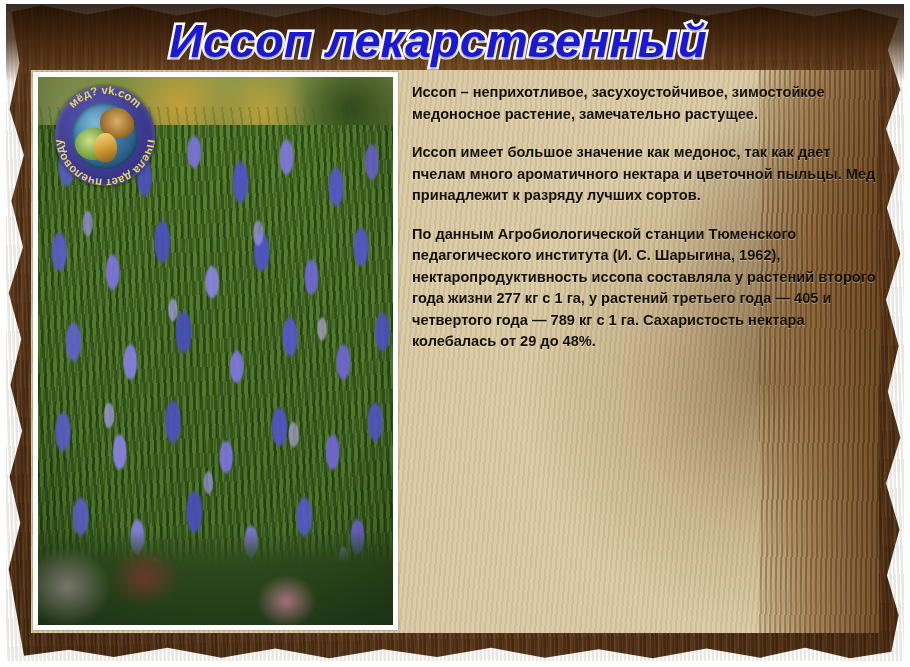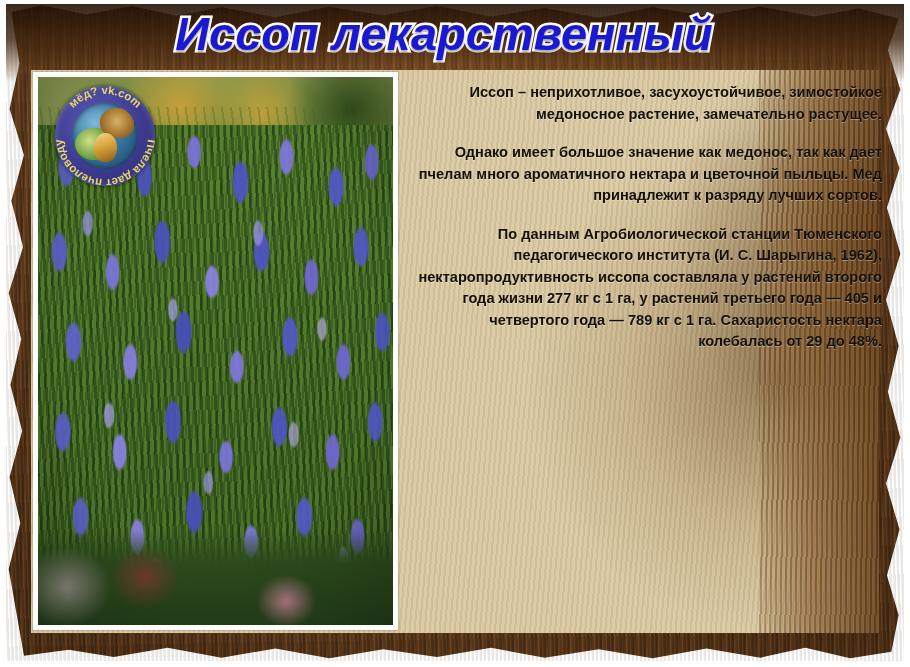--- a/index.html
+++ b/index.html
@@ -77,23 +77,22 @@
     position:absolute;right:0;top:0;width:120px;height:100%;
     background:
       repeating-linear-gradient(91deg, rgba(60,30,8,.30) 0 2px, rgba(190,140,80,.18) 2px 5px),
       linear-gradient(90deg, rgba(150,105,55,0) 0%, rgba(120,76,32,.55) 45%, rgba(86,50,18,.85) 100%);
     pointer-events:none;
   }
 
   
   .title-wrap{
     position:absolute;left:0;top:6px;width:876px;height:62px;
-    display:flex;align-items:flex-start;justify-content:center;
-    pointer-events:none;
-    padding-left:6px;
+    display:flex;align-items:flex-end;justify-content:center;
+    pointer-events:none;
   }
   .title{
     font-size:47px;font-weight:bold;font-style:italic;
     letter-spacing:0px;color:#1b18d2;white-space:nowrap;
     font-family:"Liberation Sans","DejaVu Sans",sans-serif;
     -webkit-text-stroke:5px #ffffff;
     paint-order:stroke fill;
     text-shadow:
       0 2px 2px rgba(0,0,0,.35);
   }
@@ -242,21 +241,21 @@
   .logo-ring-text{
     position:absolute;inset:0;
   }
   .logo-ring-text text{
     font-family:"Liberation Sans","DejaVu Sans",sans-serif;
     font-size:11.5px;font-weight:bold;fill:#e8d66a;
   }
 
   
   .content{
-    position:absolute;left:412px;top:82px;width:470px;text-align:right;
+    position:absolute;left:412px;top:82px;width:470px;
   }
   .content p{
     margin:0 0 17px 0;
     font-size:14.6px;line-height:21.5px;font-weight:bold;
     color:#141007;
     font-family:"Liberation Sans","DejaVu Sans",sans-serif;
     text-shadow:0 1px 0 rgba(255,250,235,.35);
   }
   .content p:last-child{margin-bottom:16px;}
 </style>
@@ -304,17 +303,17 @@
           <text>
             <textPath href="#arcBot" startOffset="50%" text-anchor="middle">Пчела дает пчеловоду</textPath>
           </text>
         </svg>
       </div>
     </div>
   </div>
 
   <div class="content">
     <p>Иссоп – неприхотливое, засухоустойчивое, зимостойкое медоносное растение, замечательно растущее.</p>
-    <p>Однако имеет большое значение как медонос, так как дает пчелам много ароматичного нектара и цветочной пыльцы.  Мед принадлежит к разряду лучших сортов.</p>
+    <p>Иссоп имеет большое значение как медонос, так как дает пчелам много ароматичного нектара и цветочной пыльцы.  Мед принадлежит к разряду лучших сортов.</p>
     <p>По данным Агробиологической станции Тюменского педагогического института (И. С. Шарыгина, 1962), нектаропродуктивность иссопа составляла у растений второго года жизни 277 кг с 1 га, у растений третьего года — 405 и четвертого года — 789 кг с 1 га. Сахаристость нектара колебалась от 29 до 48%.</p>
   </div>
 
 </div>
 
 </body></html>

